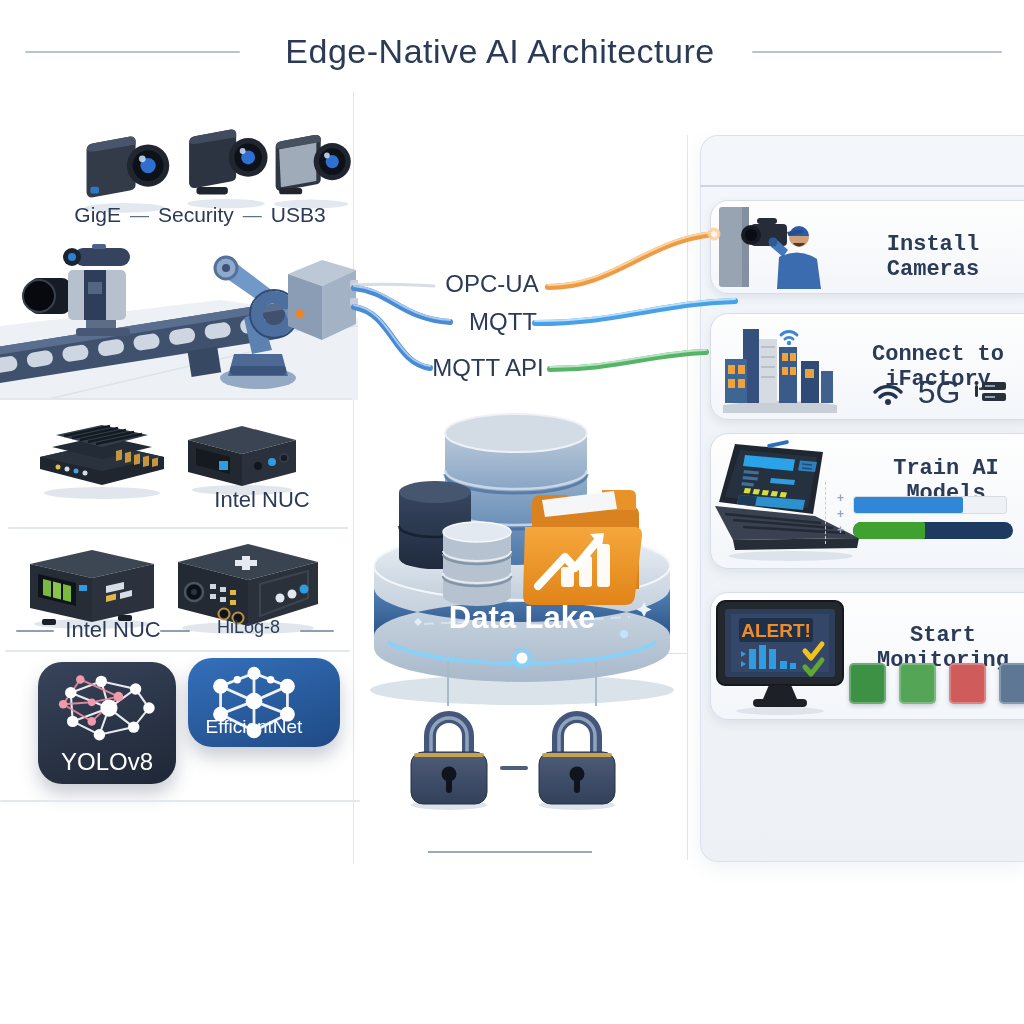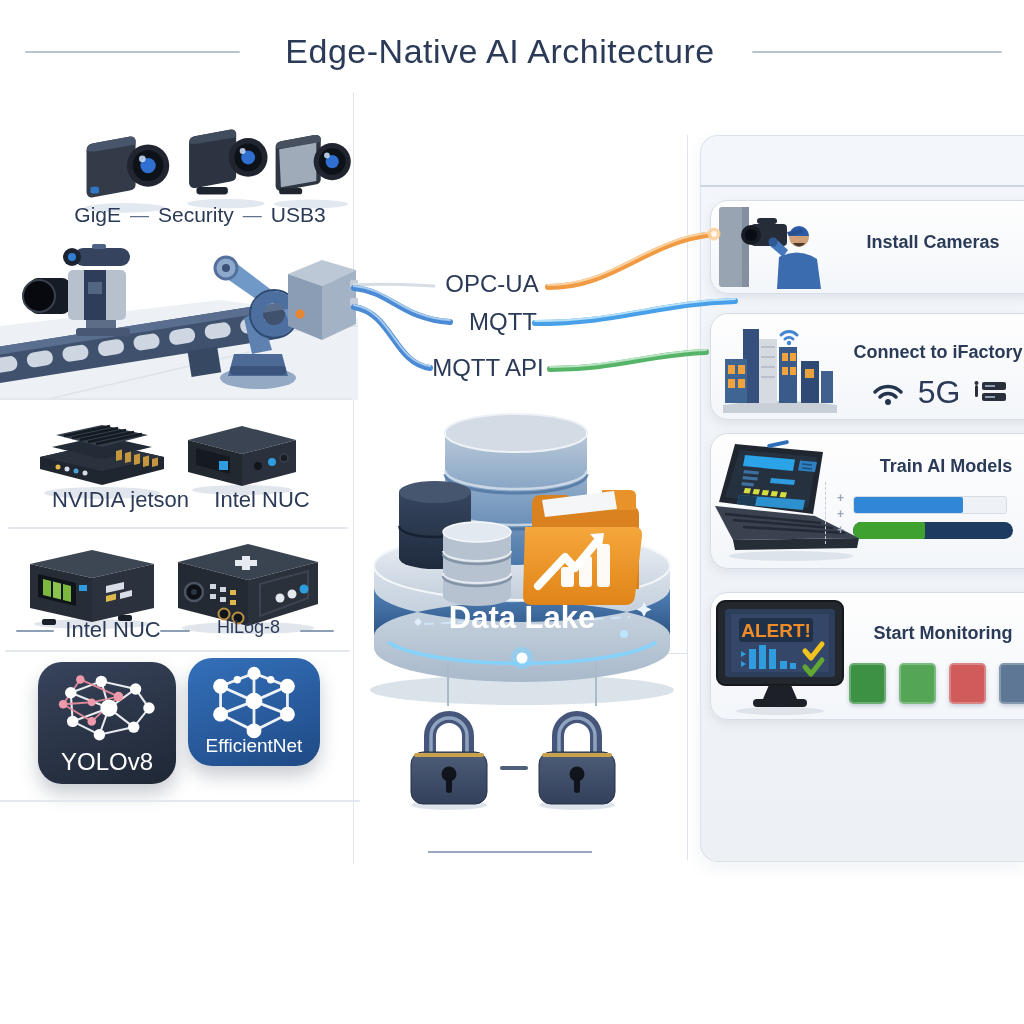--- a/index.html
+++ b/index.html
@@ -10,21 +10,21 @@
   .rule{background:#b9c4d3;height:2px;border-radius:1px;}
   .sep{background:#e3e8ef;height:2px;border-radius:1px;}
   .dash{background:#8d9fb4;height:2px;border-radius:1px;}
   .vline{background:#dfe5ec;width:1px;}
   .badge{border-radius:24px;box-shadow:0 10px 18px rgba(40,55,80,.25);}
   .panel{background:linear-gradient(180deg,#f3f6fa 0%,#edf1f6 100%);
          border:1px solid #dce2ea;border-right:none;border-radius:18px 0 0 18px;
          box-shadow:0 6px 18px rgba(70,90,120,.08);}
   .card{position:absolute;left:710px;width:330px;background:linear-gradient(180deg,#fefefe,#f3f6fa);
         border:1px solid #d7dde6;border-radius:18px;box-shadow:0 4px 10px rgba(70,90,120,.10);}
-  .cardlbl{font-size:18px;font-weight:700;color:#2b3a57;}
+  .cardlbl{font-size:22px;font-weight:700;color:#2b3a57;font-family:Liberation Mono, monospace;}
   .bartrack{position:absolute;background:#eef2f6;border:1px solid #d6dde5;border-radius:3px;overflow:hidden;}
   .barfill{height:100%;border-radius:2px;}
   .sq{position:absolute;width:37px;height:41px;border-radius:5px;box-shadow:inset 0 0 0 2px rgba(255,255,255,.25),0 2px 4px rgba(60,80,110,.25);}
   .ticks{color:#97a5b6;font-size:12px;font-weight:700;line-height:16px;}
 </style>
 </head>
 <body>
 
 <div id="stage">
 
@@ -154,21 +154,20 @@
     <ellipse cx="60" cy="78" rx="50" ry="5" fill="#e0e6ec"></ellipse>
     <path d="M6 28 L60 14 L114 28 L60 42 Z" fill="#3b4452"></path>
     <path d="M6 28 L60 42 L60 74 L6 60 Z" fill="#22282f"></path>
     <path d="M60 42 L114 28 L114 60 L60 74 Z" fill="#2a313c"></path>
     <path d="M14 36 L48 45 L48 62 L14 53 Z" fill="#151a21"></path>
     <rect x="37" y="49" width="9" height="9" fill="#2f9ce0"></rect>
     <circle cx="76" cy="54" r="4" fill="#11151c"></circle>
       <circle cx="90" cy="50" r="4" fill="#2f9ce0"></circle>
     <circle cx="102" cy="46" r="4" fill="#171c24" stroke="#3a424e" stroke-width="1.5"></circle>
   </svg>
-  <div class="abs lbl" style="left:28px;top:487px;width:185px;font-size:22px;">NVIDIA jetson</div>
   <div class="abs lbl" style="left:212px;top:487px;width:100px;font-size:22px;">Intel NUC</div>
   <div class="abs sep" style="left:8px;top:527px;width:340px;"></div>
 
   <svg class="abs" style="left:22px;top:538px;" width="140" height="92" viewBox="0 0 140 92">
     <ellipse cx="70" cy="86" rx="58" ry="5" fill="#e0e6ec"></ellipse>
     <path d="M8 26 L70 12 L132 26 L70 40 Z" fill="#3d4653"></path>
     <path d="M8 26 L70 40 L70 84 L8 70 Z" fill="#262d37"></path>
     <path d="M70 40 L132 26 L132 70 L70 84 Z" fill="#2b323d"></path>
     <path d="M16 36 L54 45 L54 68 L16 59 Z" fill="#0f141b"></path>
     <path d="M21 41 l8 2 v16 l-8 -2 Z" fill="#7cb83e"></path>
@@ -233,21 +232,21 @@
       <g fill="#ef9aab">
         <circle cx="32" cy="12" r="4.5"></circle>
           <circle cx="14" cy="38" r="4.5"></circle>
           <circle cx="44" cy="56" r="4.5"></circle>
         <circle cx="44" cy="36" r="4"></circle>
           <circle cx="72" cy="30" r="5"></circle>
       </g>
     </svg>
     <div class="abs lbl" style="left:0;bottom:8px;width:138px;color:#ffffff;font-size:24px;">YOLOv8</div>
   </div>
-  <div class="abs badge" style="left:188px;top:658px;width:132px;height:108px;background:linear-gradient(160deg,#3470ba,#1f4a85);">
+  <div class="abs badge" style="left:188px;top:658px;width:132px;height:89px;background:linear-gradient(160deg,#3470ba,#1f4a85);padding-left:20px;">
     <svg class="abs" style="left:8px;top:6px;" width="116" height="78" viewBox="0 0 120 84">
       <g stroke="#eef1f5" stroke-width="3" fill="none">
         <path d="M24 24 L60 10 L96 24 L96 54 L60 72 L24 54 Z"></path>
         <path d="M24 24 L60 40 M60 10 L60 40 M96 24 L60 40 M96 54 L60 40 M60 72 L60 40 M24 54 L60 40"></path>
       </g>
       <g fill="#ffffff">
         <circle cx="24" cy="24" r="8"></circle>
           <circle cx="60" cy="10" r="7"></circle>
           <circle cx="96" cy="24" r="8"></circle>
         <circle cx="96" cy="54" r="8"></circle>

